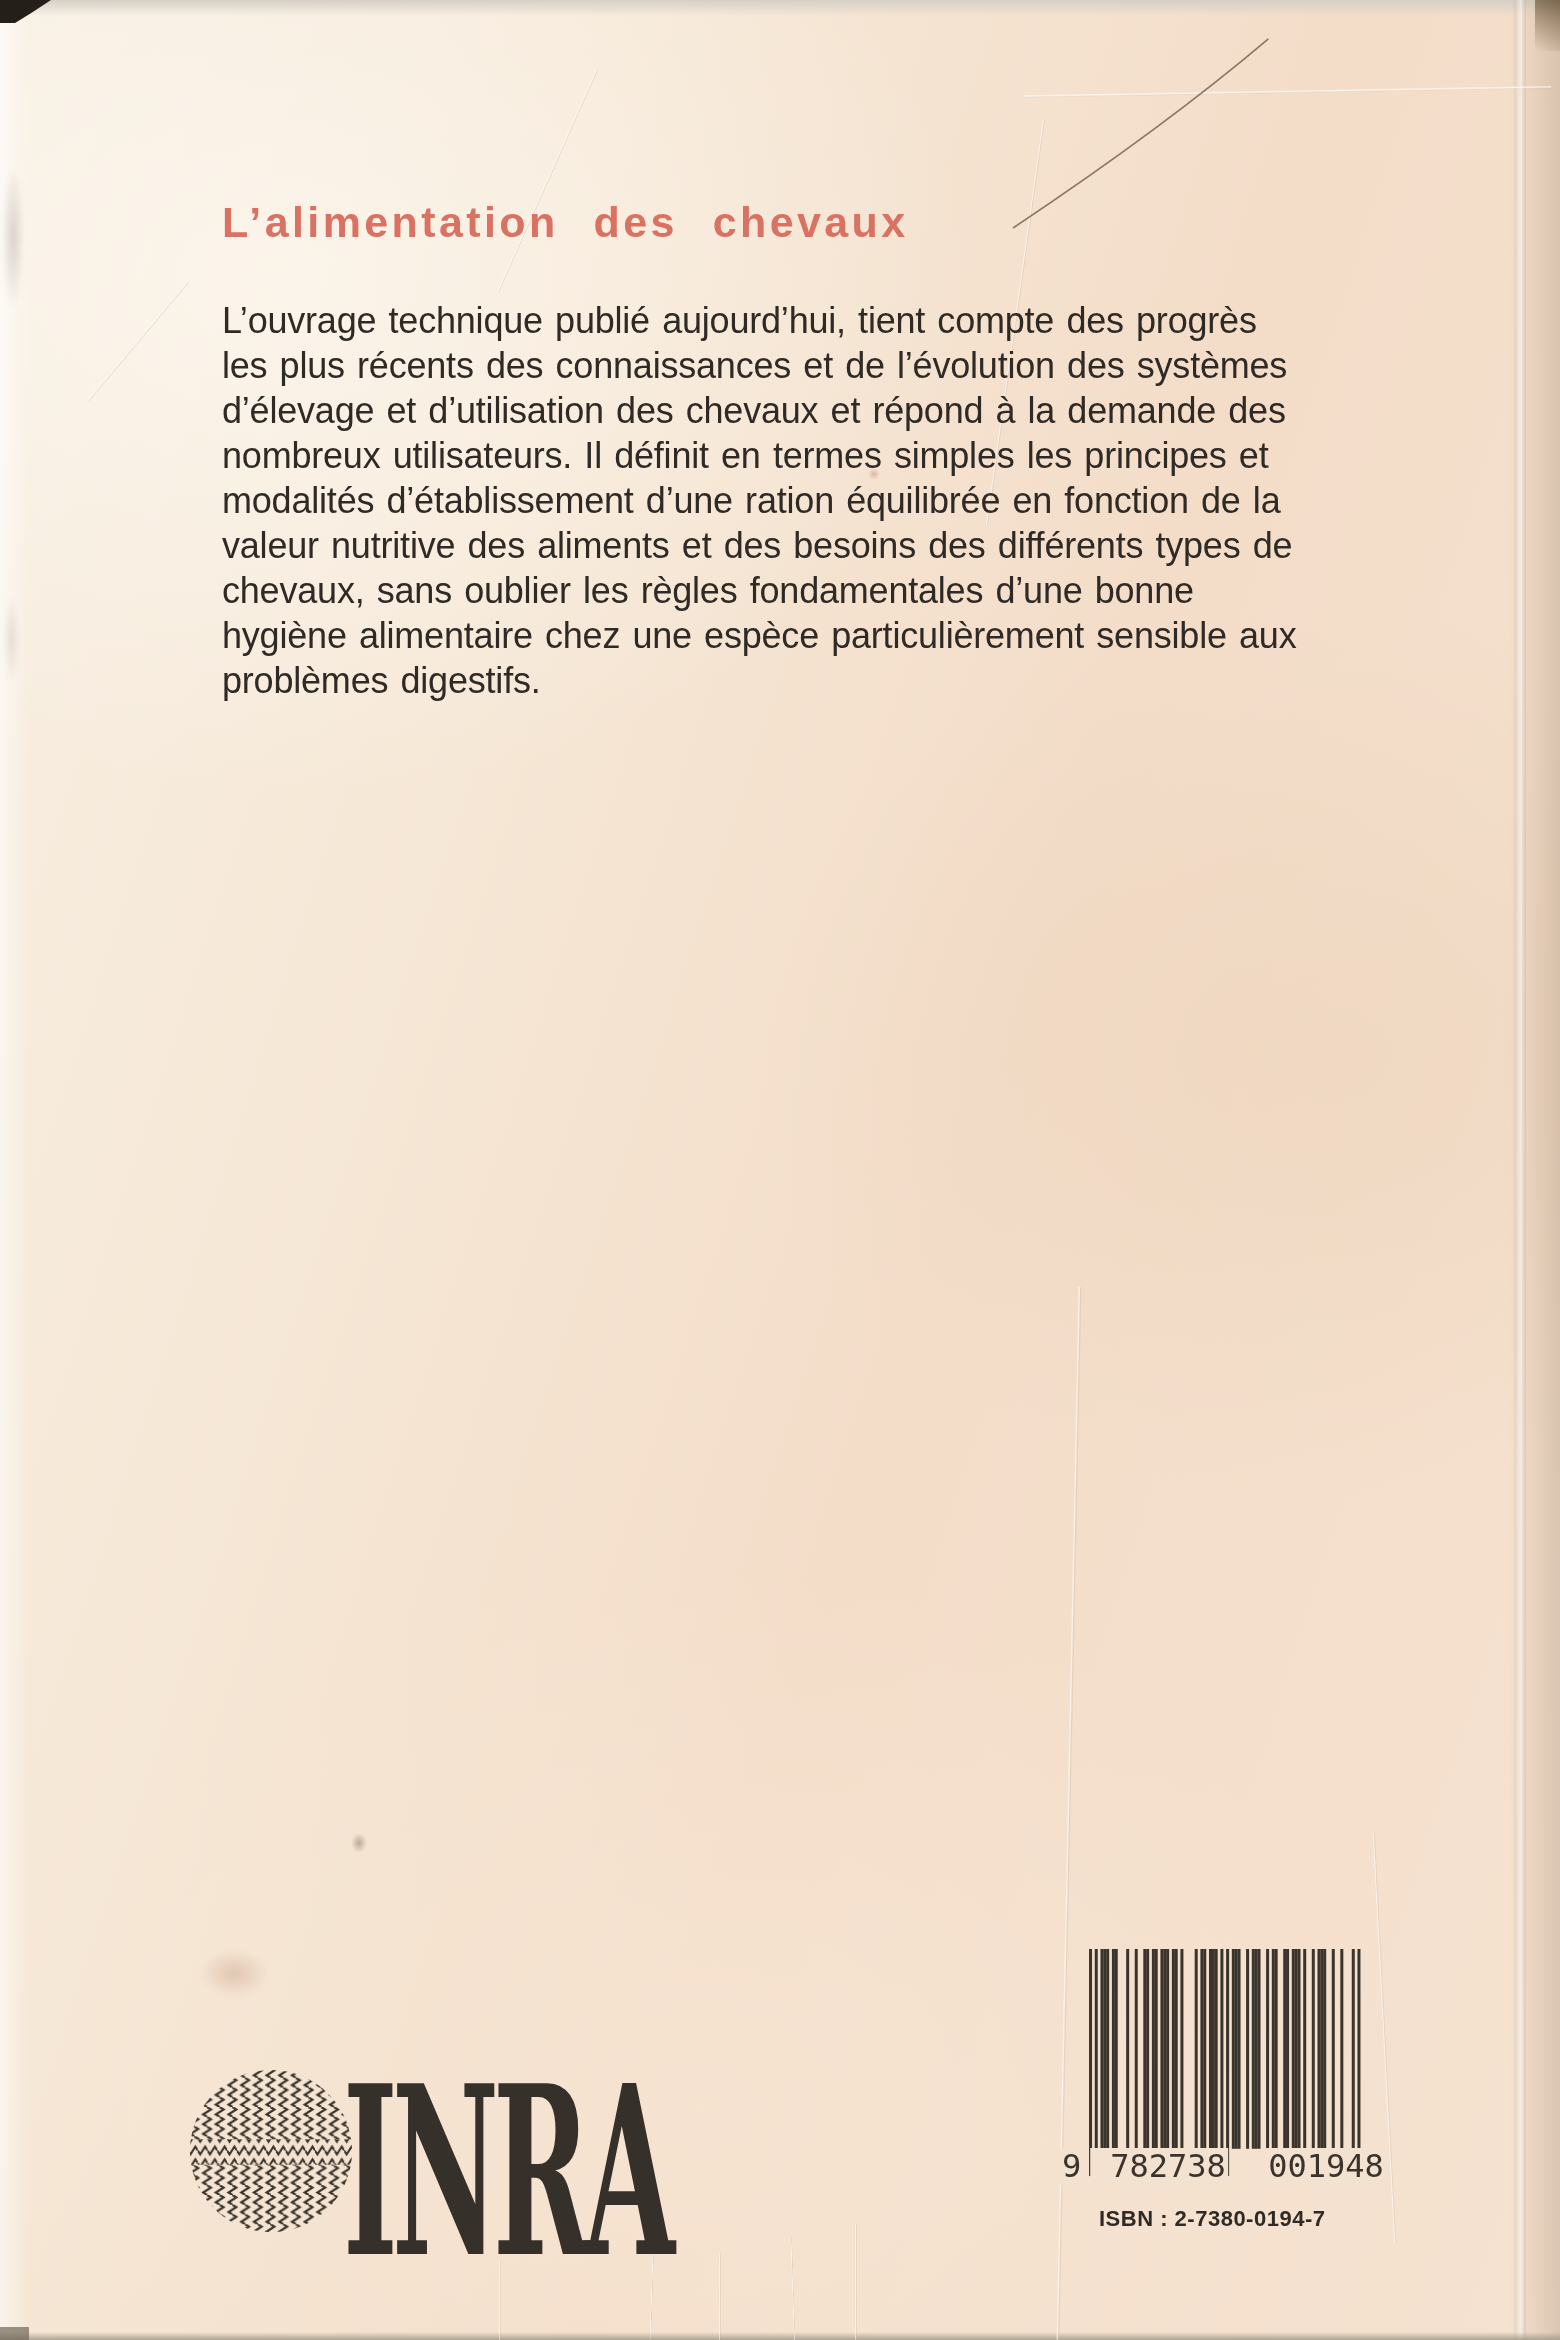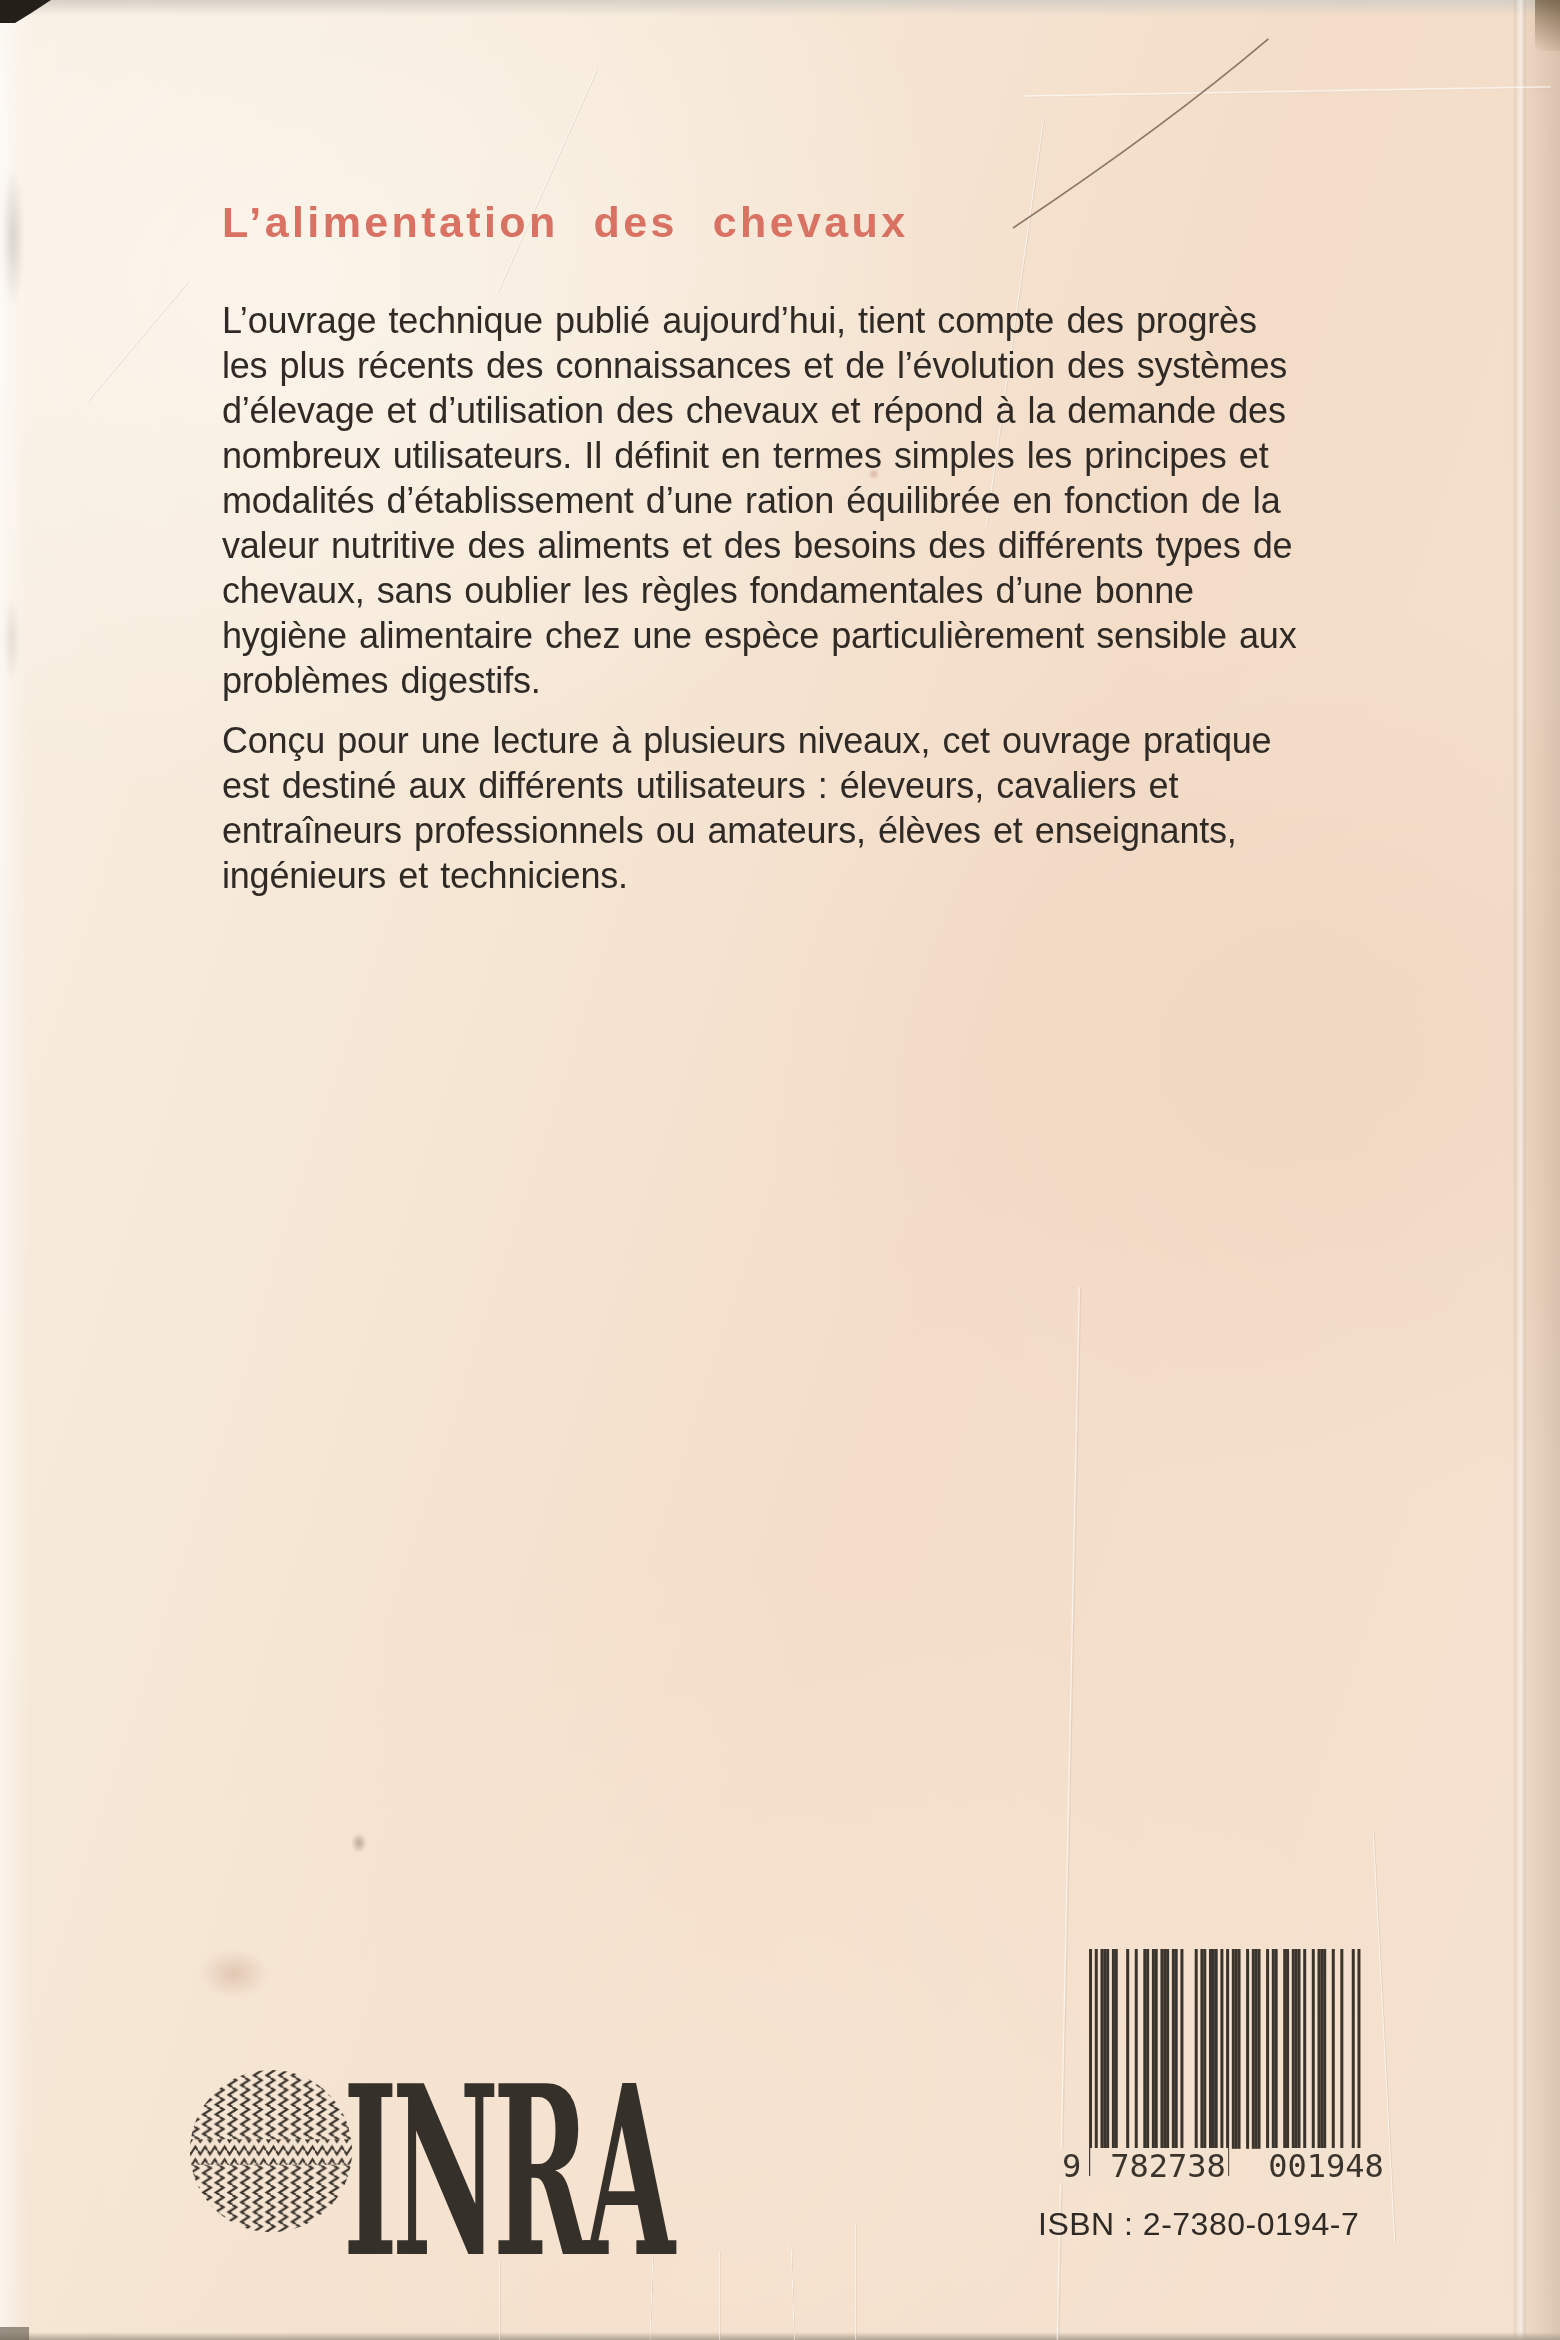--- a/index.html
+++ b/index.html
@@ -80,21 +80,21 @@
   .barcode-block{position:absolute;left:1089px;top:1949px;width:272px;height:239px;}
   .barcode-block svg{position:absolute;left:0;top:0;}
   .bc-digit{
     position:absolute;top:199px;
     font-family:"DejaVu Sans Mono",monospace;font-size:32px;line-height:37px;
     padding:0 2px;
   }
   .bc-first{left:-29px;}
   .bc-left{left:70px;transform:translateX(-50%);}
   .bc-right{left:205px;transform:translateX(-50%);margin-left:32px;}
-  .isbn{position:absolute;left:1038px;top:2206px;font-size:32px;letter-spacing:0.5px;}
+  .isbn{position:absolute;left:1099px;top:2206px;font-size:22px;letter-spacing:0.5px;font-weight:bold;}
 </style>
 </head>
 <body>
 
 <div class="cover">
 
   <div class="edge-top"></div>
   <div class="edge-left"></div>
   <div class="edge-right-shade"></div>
   <div class="crease-right"></div>
@@ -127,24 +127,20 @@
   <div class="blurb" style="color: rgb(47, 42, 37);">
     <p><span>L’ouvrage technique publié aujourd’hui, tient compte des progrès
 les plus récents des connaissances et de l’évolution des systèmes
 d’élevage et d’utilisation des chevaux et répond à la demande des
 nombreux utilisateurs. Il définit en termes simples les principes et
 modalités d’établissement d’une ration équilibrée en fonction de la
 valeur nutritive des aliments et des besoins des différents types de
 chevaux, sans oublier les règles fondamentales d’une bonne
 hygiène alimentaire chez une espèce particulièrement sensible aux
 problèmes digestifs.</span></p>
-    <p><span>Conçu pour une lecture à plusieurs niveaux, cet ouvrage pratique
-est destiné aux différents utilisateurs : éleveurs, cavaliers et
-entraîneurs professionnels ou amateurs, élèves et enseignants,
-ingénieurs et techniciens.</span></p>
   </div>
 
   <svg class="globe" width="166" height="166" viewBox="0 0 170 170">
     <defs>
       <clipPath id="gc">
           <circle cx="85" cy="85" r="83"></circle>
         </clipPath>
       <pattern id="vz" width="13" height="10" patternUnits="userSpaceOnUse">
         <path d="M6.5,0 L10.5,2.5 L2.5,7.5 L6.5,10" fill="none" stroke="#3a332b" stroke-width="2.2"></path>
       </pattern>

